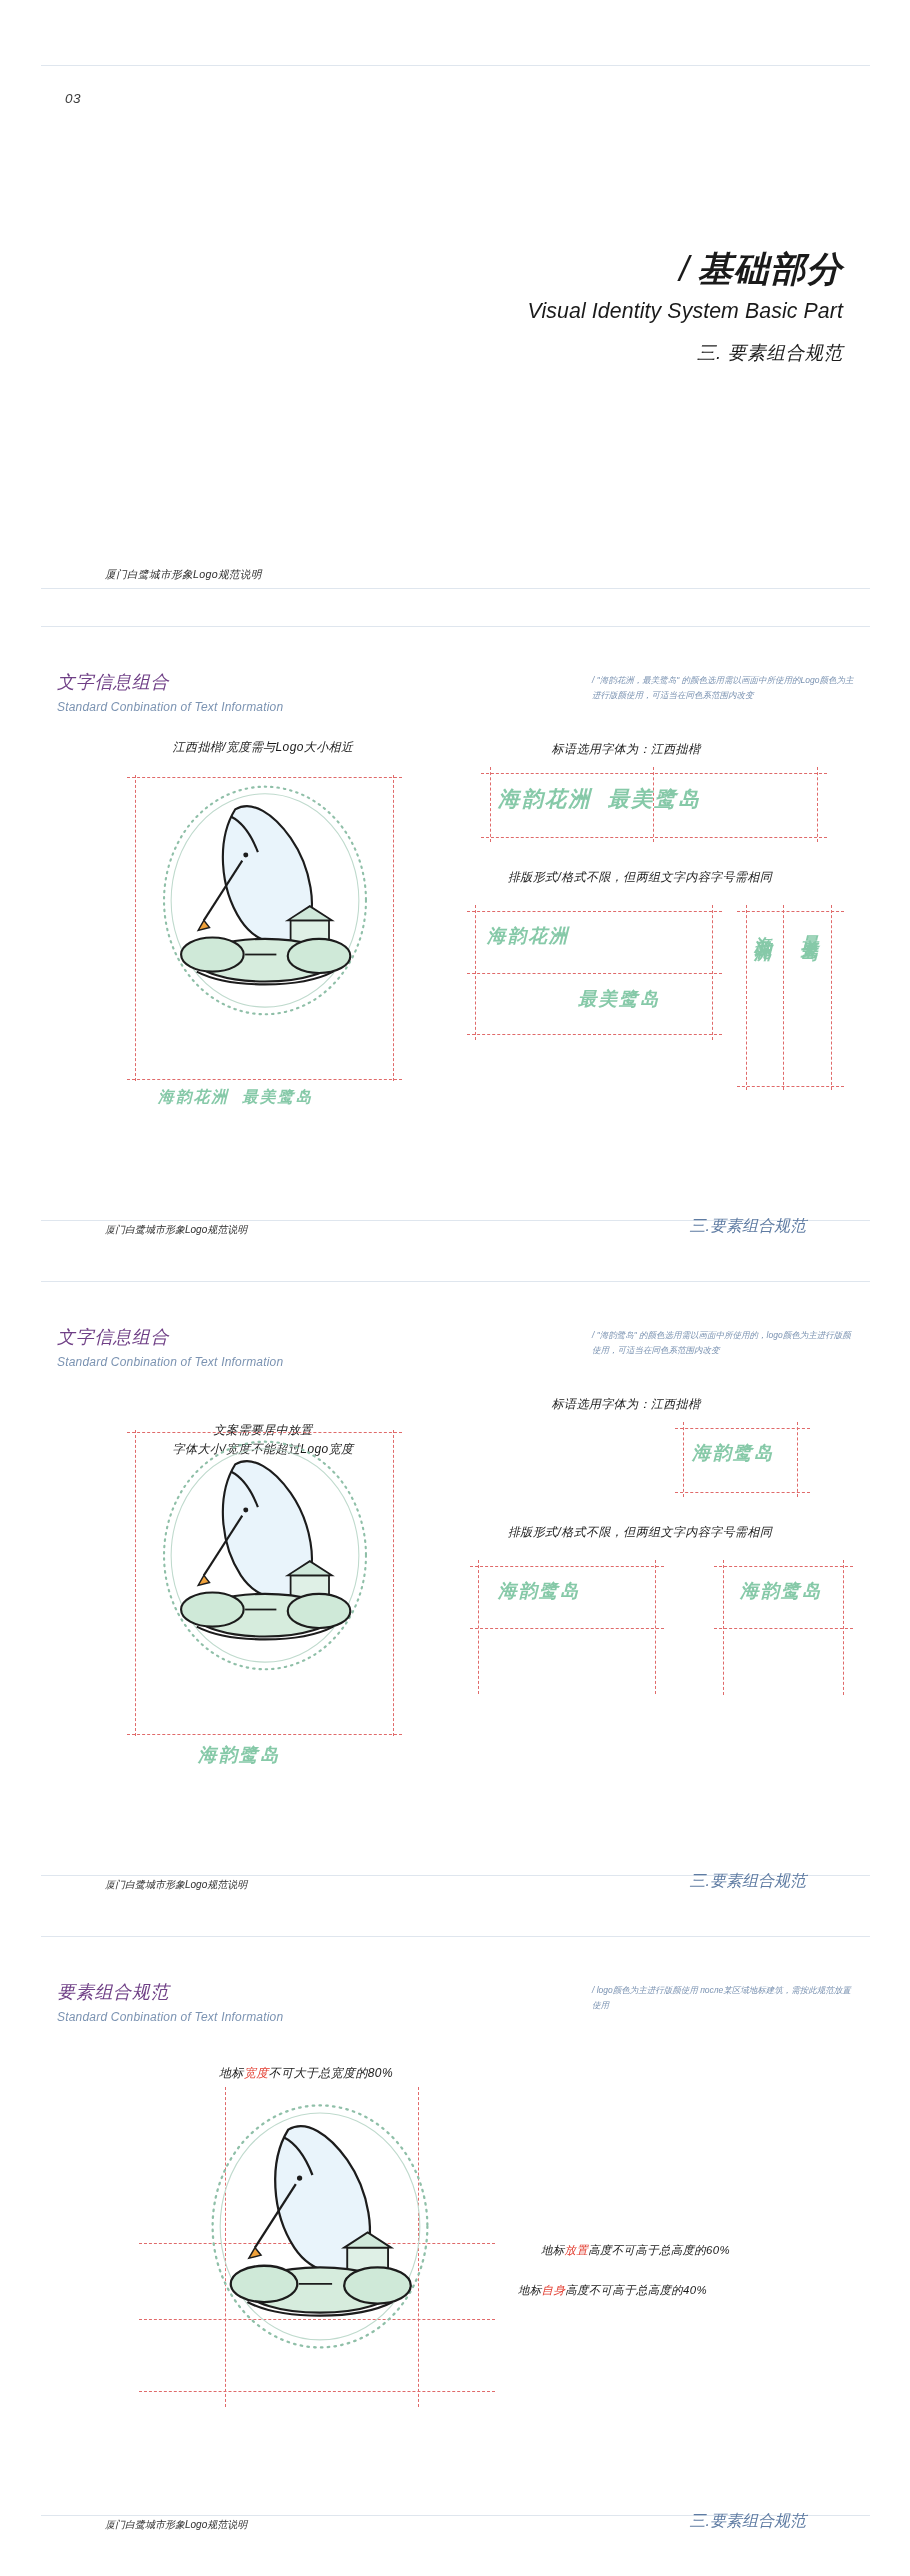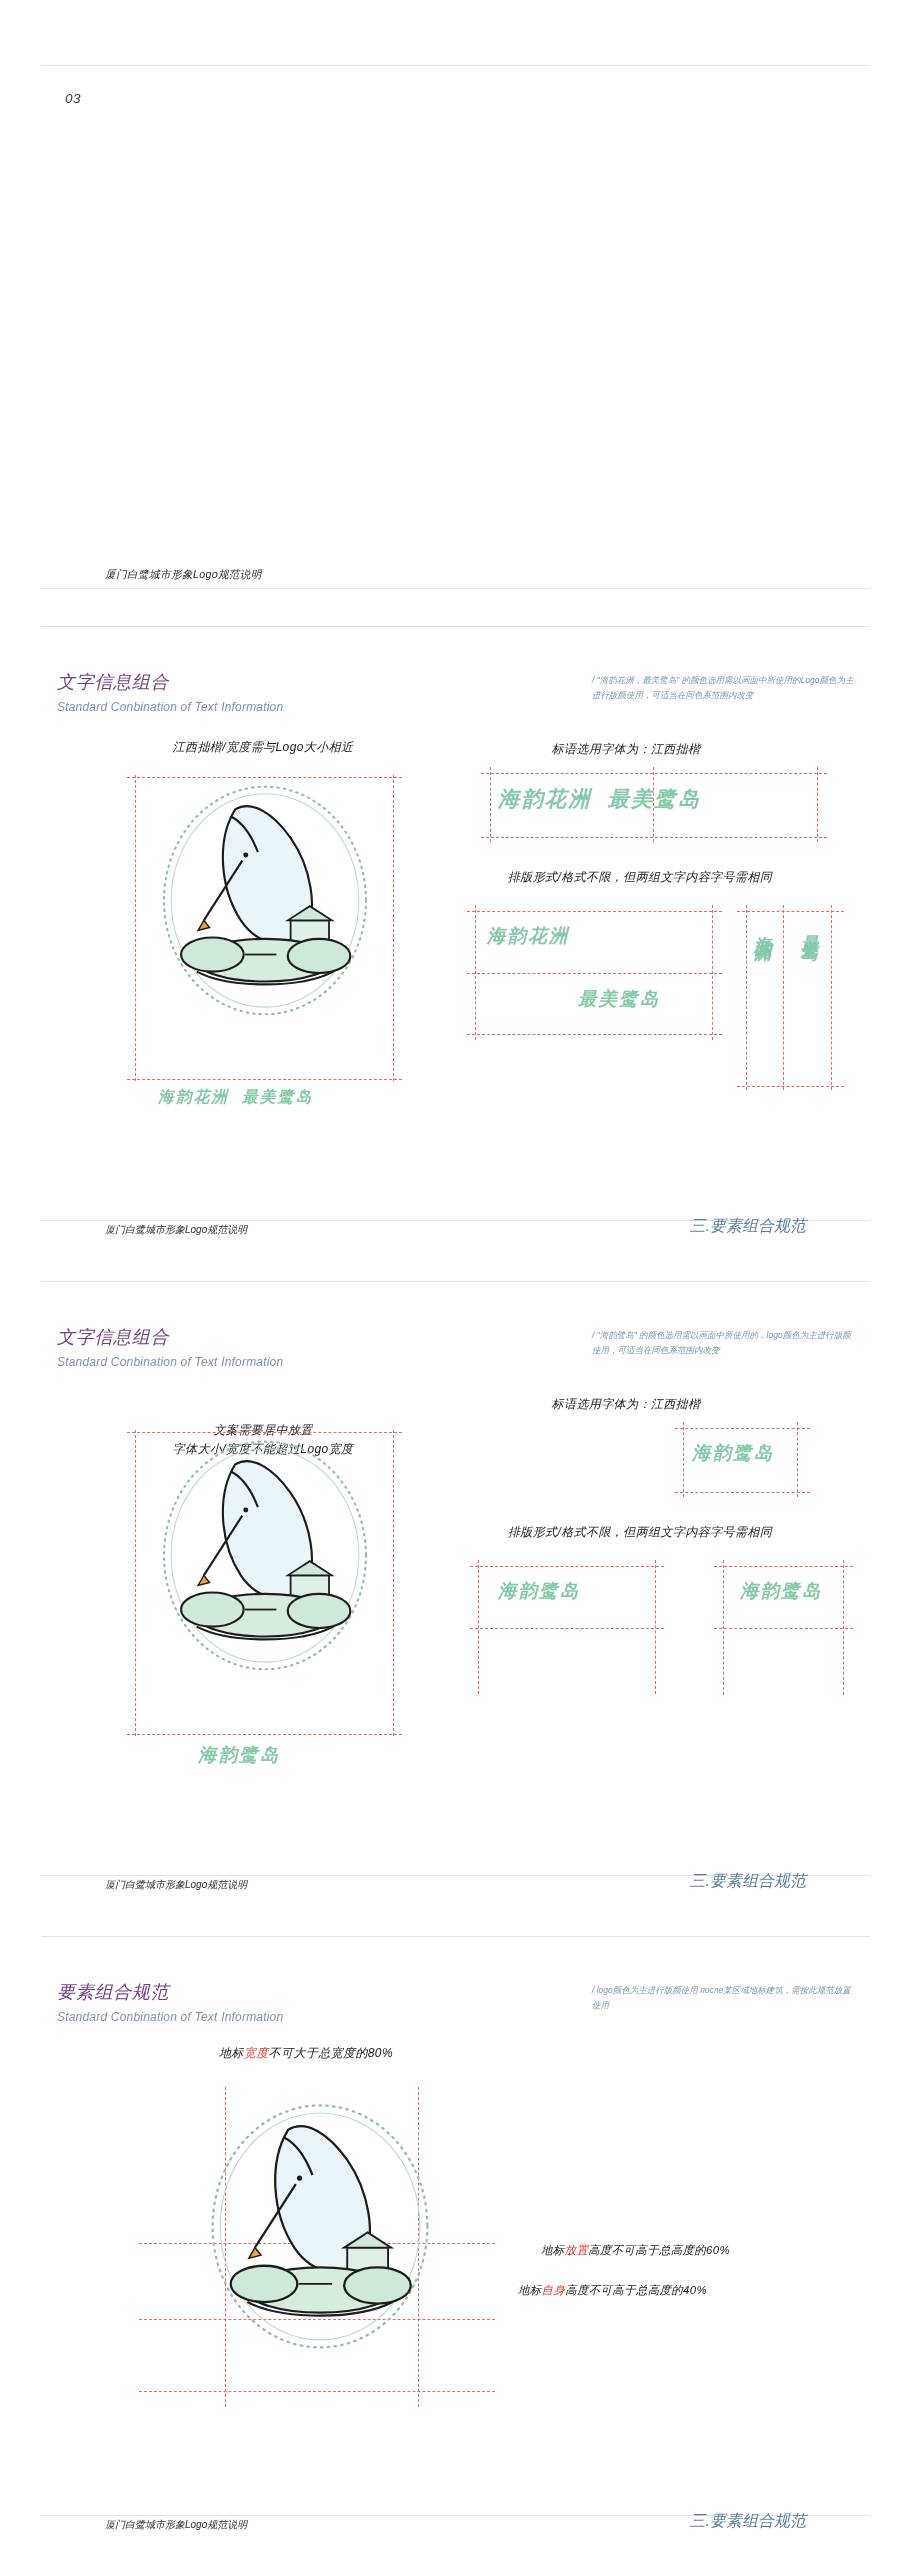--- a/index.html
+++ b/index.html
@@ -180,20 +180,27 @@
     letter-spacing: 0.4px;
   }
 </style>
 </head>
 <body>
 
 <div class="page p1">
   <div class="rule-top" style="top:65px;"></div>
   <div class="page-num">03</div>
 
+  <div class="hero">
+    <div class="hero-title">
+      <span class="slash">/</span><span>基础部分</span>
+    </div>
+    <div class="hero-sub">Visual Identity System Basic Part</div>
+    <div class="hero-sec">三. 要素组合规范</div>
+  </div>
 
   <div class="p1-footer"></div>
   <div class="p1-footer-label">厦门白鹭城市形象Logo规范说明</div>
 </div>
 
 <div class="page cp">
   <div class="rule-top"></div>
 
   <div class="sec-head">
     <div class="sec-title">文字信息组合</div>
@@ -334,21 +341,21 @@
 
 <div class="page cp" style="height:640px;">
   <div class="rule-top"></div>
 
   <div class="sec-head">
     <div class="sec-title alt">要素组合规范</div>
     <div class="sec-sub">Standard Conbination of Text Information</div>
   </div>
   <div class="note">/  logo颜色为主进行版颜使用 после某区域地标建筑，需按此规范放置使用</div>
 
-  <div class="cap" style="left:135px; top:108px; width:342px;">
+  <div class="cap" style="left:135px; top:128px; width:342px;">
     <span>地标</span><span class="red">宽度</span><span>不可大于总宽度的80%</span>
   </div>
 
   <div class="vg" style="left:225px; top:151px; height:320px;"></div>
   <div class="vg" style="left:418px; top:151px; height:320px;"></div>
   <div class="hg" style="left:139px; top:307px; width:356px;"></div>
   <div class="hg" style="left:139px; top:383px; width:356px;"></div>
   <div class="hg" style="left:139px; top:455px; width:356px;"></div>
 
   <div class="emblem" style="left:199px; top:157px;">

